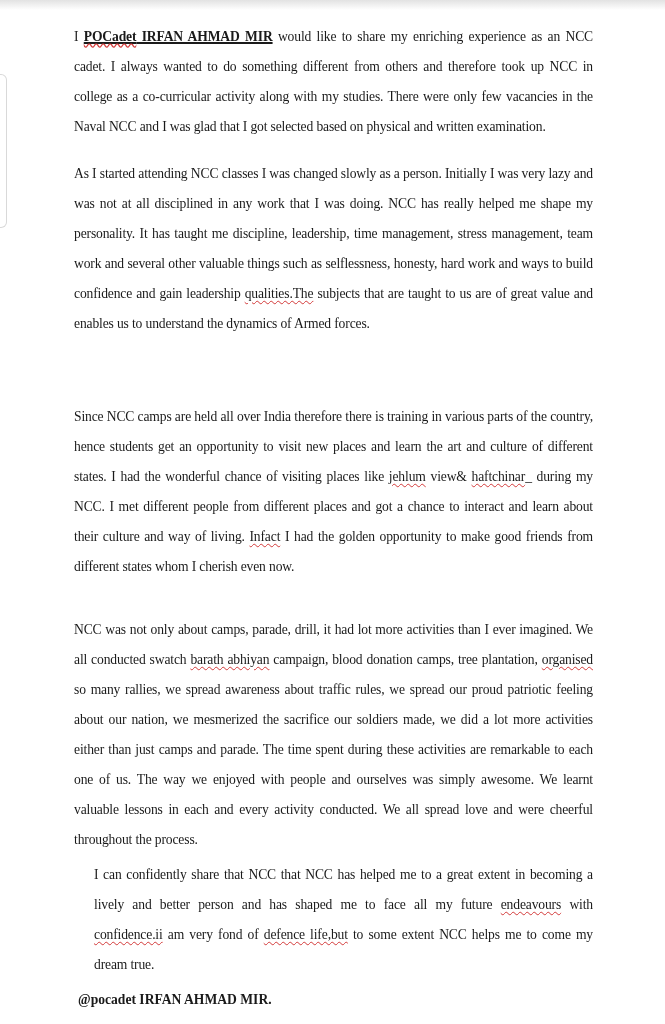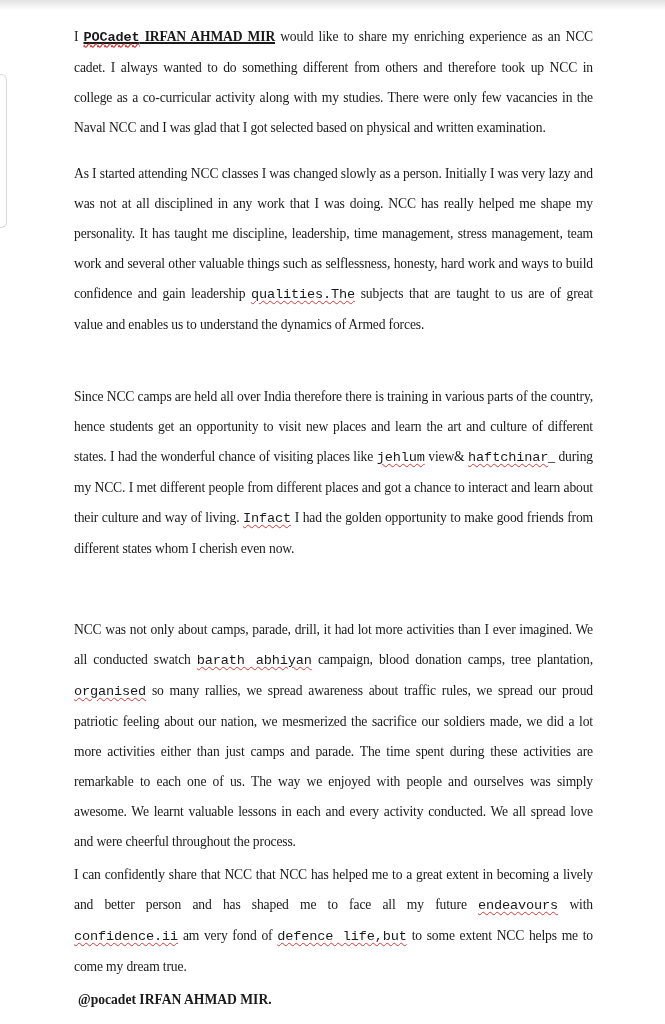--- a/index.html
+++ b/index.html
@@ -20,33 +20,32 @@
   }
   .page {
     position: absolute; left: 74px; top: 22px; width: 519px;
   }
   .para {
     margin: 0; font-size: 13.6px; line-height: 30px;
     text-align: justify; letter-spacing: -0.15px;
   }
   .p1 { height: 150px; }
   .p2 { position: absolute; top: 137px; }
-  .p3 { position: absolute; top: 360px; }
+  .p3 { position: absolute; top: 380px; }
   .p4 { position: absolute; top: 593px; }
-  .p5 { position: absolute; top: 838px; }
+  .p5 { position: absolute; top: 838px; margin-left: 20px; }
   .sig {
     position: absolute; top: 970px; left: 4px;
     font-size: 13.6px; font-weight: bold; margin: 0;
   }
   .bold-ul { font-weight: bold; text-decoration: underline; text-decoration-thickness: 1.5px; }
   .squiggle {
     text-decoration: underline wavy #d33a3a;
     text-decoration-thickness: 1px;
     text-underline-offset: 2px;
-    font-family: Liberation Mono, monospace;
   }
   .bold-ul .squiggle { text-decoration: underline wavy #d33a3a; }
 </style>
 </head>
 <body>
 
 <div class="top-shade"></div>
 <div class="side-panel"></div>
 
 <div class="page">

